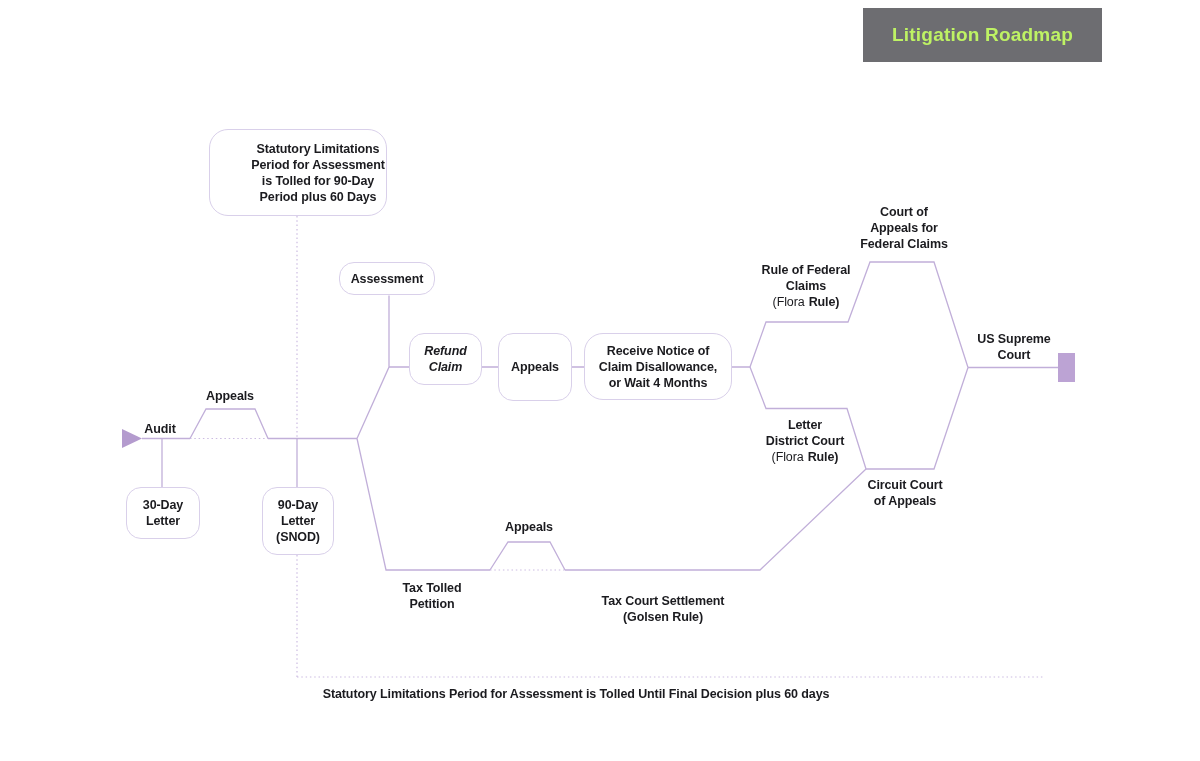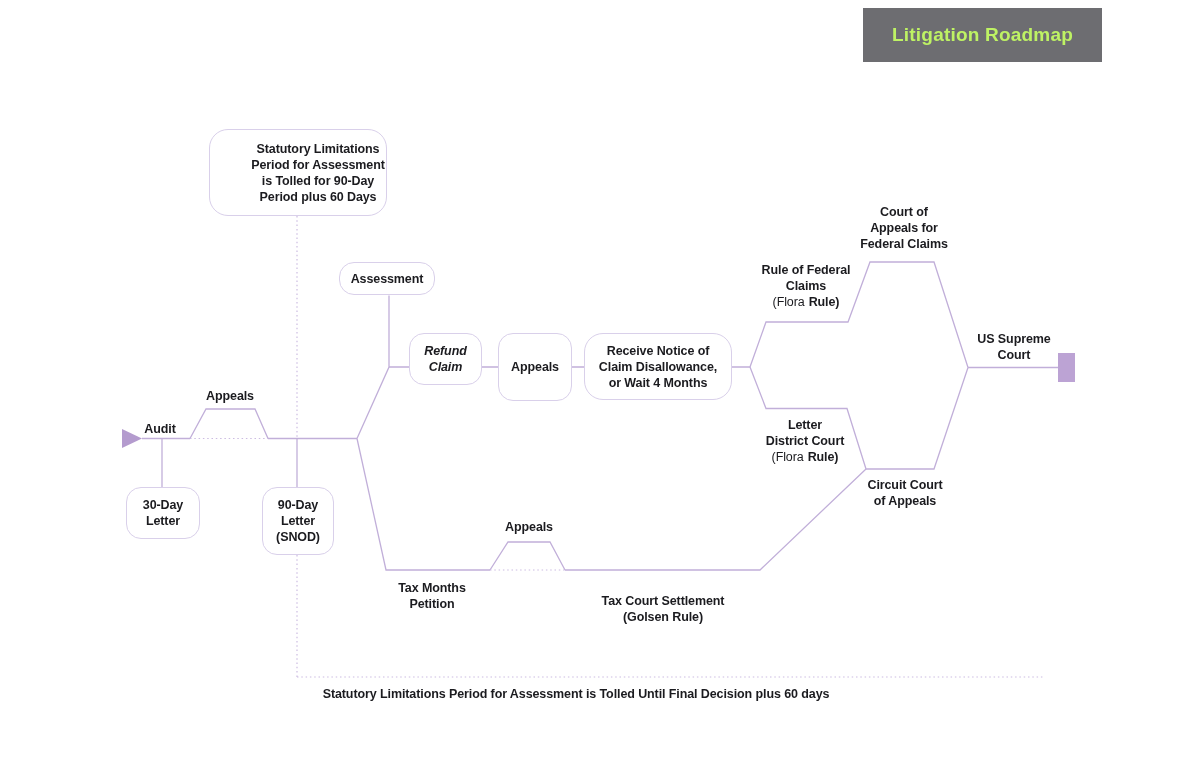--- a/index.html
+++ b/index.html
@@ -129,21 +129,21 @@
   </div>
 
   <div class="lbl" style="left:1014px; top:331px;">
     <div>US Supreme</div>
     <div>Court</div>
   </div>
 
   <div class="lbl" style="left:529px; top:519px;">Appeals</div>
 
   <div class="lbl" style="left:432px; top:580px;">
-    <div>Tax Months</div>
+    <div>Tax Tolled</div>
     <div>Petition</div>
   </div>
 
   <div class="lbl" style="left:663px; top:580px;margin-top:13px;">
     <div>Tax Court Settlement</div>
     <div>(Golsen Rule)</div>
   </div>
 
   <div class="lbl" style="left:576px; top:686px;">Statutory Limitations Period for Assessment is Tolled Until Final Decision plus 60 days</div>
 

